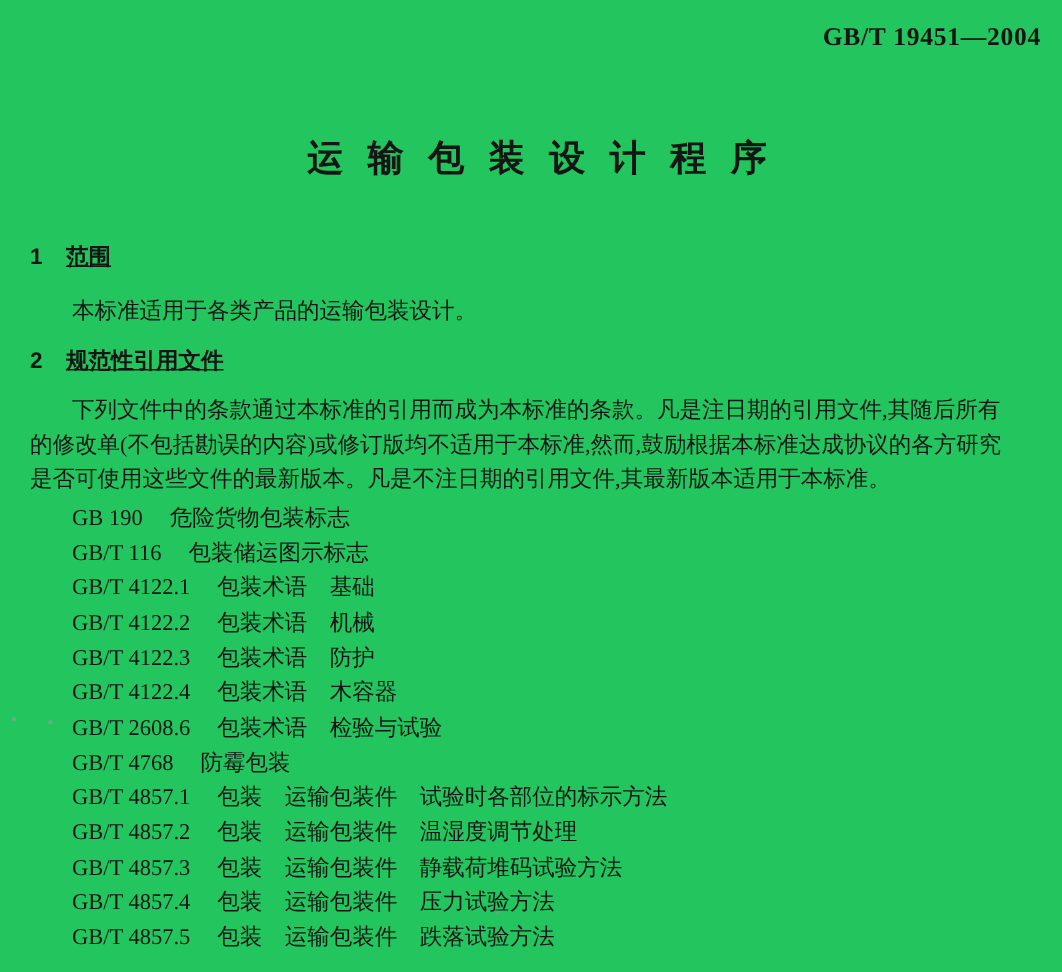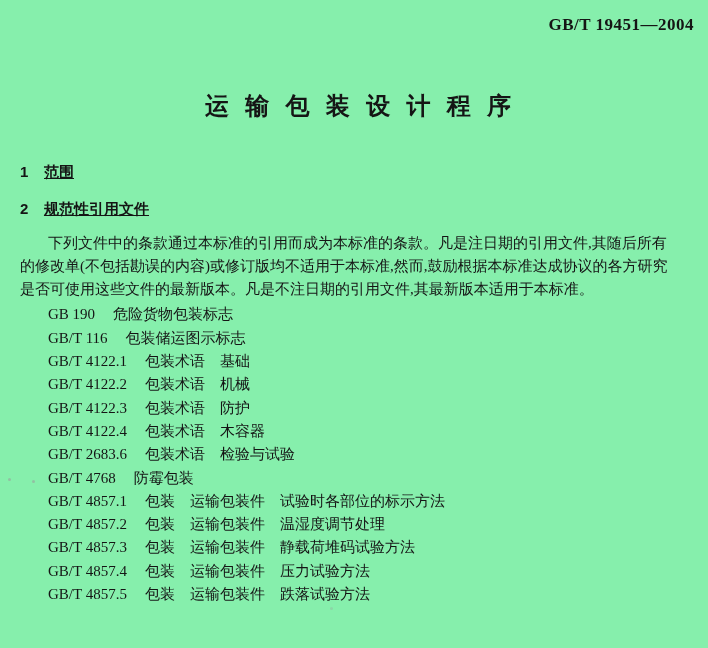--- a/index.html
+++ b/index.html
@@ -1,20 +1,20 @@
 <!DOCTYPE html>
 <html><head>
 <meta charset="utf-8">
 <style>
   html, body { margin: 0; padding: 0; background: #ffffff; }
   .page {
     position: relative;
     width: 708px;
     height: 648px;
-    background: #86efac;
+    background: #22c55e;
     overflow: hidden;
     color: #151515;
     font-family: "Liberation Serif", serif;
   }
   .doc-number {
     position: absolute;
     top: 15px;
     right: 14px;
     font-size: 17px;
     font-weight: bold;
@@ -76,37 +76,38 @@
   <div class="doc-number">GB/T 19451—2004</div>
 
   <div class="doc-title">运输包装设计程序</div>
 
   <div class="content">
 
     <div class="sec-heading h1">
       <span class="sec-num">1</span><span>范围</span>
     </div>
 
+    <div class="line indent">本标准适用于各类产品的运输包装设计。</div>
 
     <div class="sec-heading h2">
       <span class="sec-num">2</span><span>规范性引用文件</span>
     </div>
 
     <div class="line indent">下列文件中的条款通过本标准的引用而成为本标准的条款。凡是注日期的引用文件,其随后所有</div>
     <div class="line">的修改单(不包括勘误的内容)或修订版均不适用于本标准,然而,鼓励根据本标准达成协议的各方研究</div>
     <div class="line">是否可使用这些文件的最新版本。凡是不注日期的引用文件,其最新版本适用于本标准。</div>
 
     <div class="ref-list">
       <div class="ref-row"><span class="ref-code">GB 190</span><span class="ref-title">危险货物包装标志</span></div>
       <div class="ref-row"><span class="ref-code">GB/T 116</span><span class="ref-title">包装储运图示标志</span></div>
       <div class="ref-row"><span class="ref-code">GB/T 4122.1</span><span class="ref-title">包装术语　基础</span></div>
       <div class="ref-row"><span class="ref-code">GB/T 4122.2</span><span class="ref-title">包装术语　机械</span></div>
       <div class="ref-row"><span class="ref-code">GB/T 4122.3</span><span class="ref-title">包装术语　防护</span></div>
       <div class="ref-row"><span class="ref-code">GB/T 4122.4</span><span class="ref-title">包装术语　木容器</span></div>
-      <div class="ref-row"><span class="ref-code">GB/T 2683.6</span><span class="ref-title">包装术语　检验与试验</span></div>
+      <div class="ref-row"><span class="ref-code">GB/T 2608.6</span><span class="ref-title">包装术语　检验与试验</span></div>
       <div class="ref-row"><span class="ref-code">GB/T 4768</span><span class="ref-title">防霉包装</span></div>
       <div class="ref-row"><span class="ref-code">GB/T 4857.1</span><span class="ref-title">包装　运输包装件　试验时各部位的标示方法</span></div>
       <div class="ref-row"><span class="ref-code">GB/T 4857.2</span><span class="ref-title">包装　运输包装件　温湿度调节处理</span></div>
       <div class="ref-row"><span class="ref-code">GB/T 4857.3</span><span class="ref-title">包装　运输包装件　静载荷堆码试验方法</span></div>
       <div class="ref-row"><span class="ref-code">GB/T 4857.4</span><span class="ref-title">包装　运输包装件　压力试验方法</span></div>
       <div class="ref-row"><span class="ref-code">GB/T 4857.5</span><span class="ref-title">包装　运输包装件　跌落试验方法</span></div>
     </div>
 
   </div>
 

